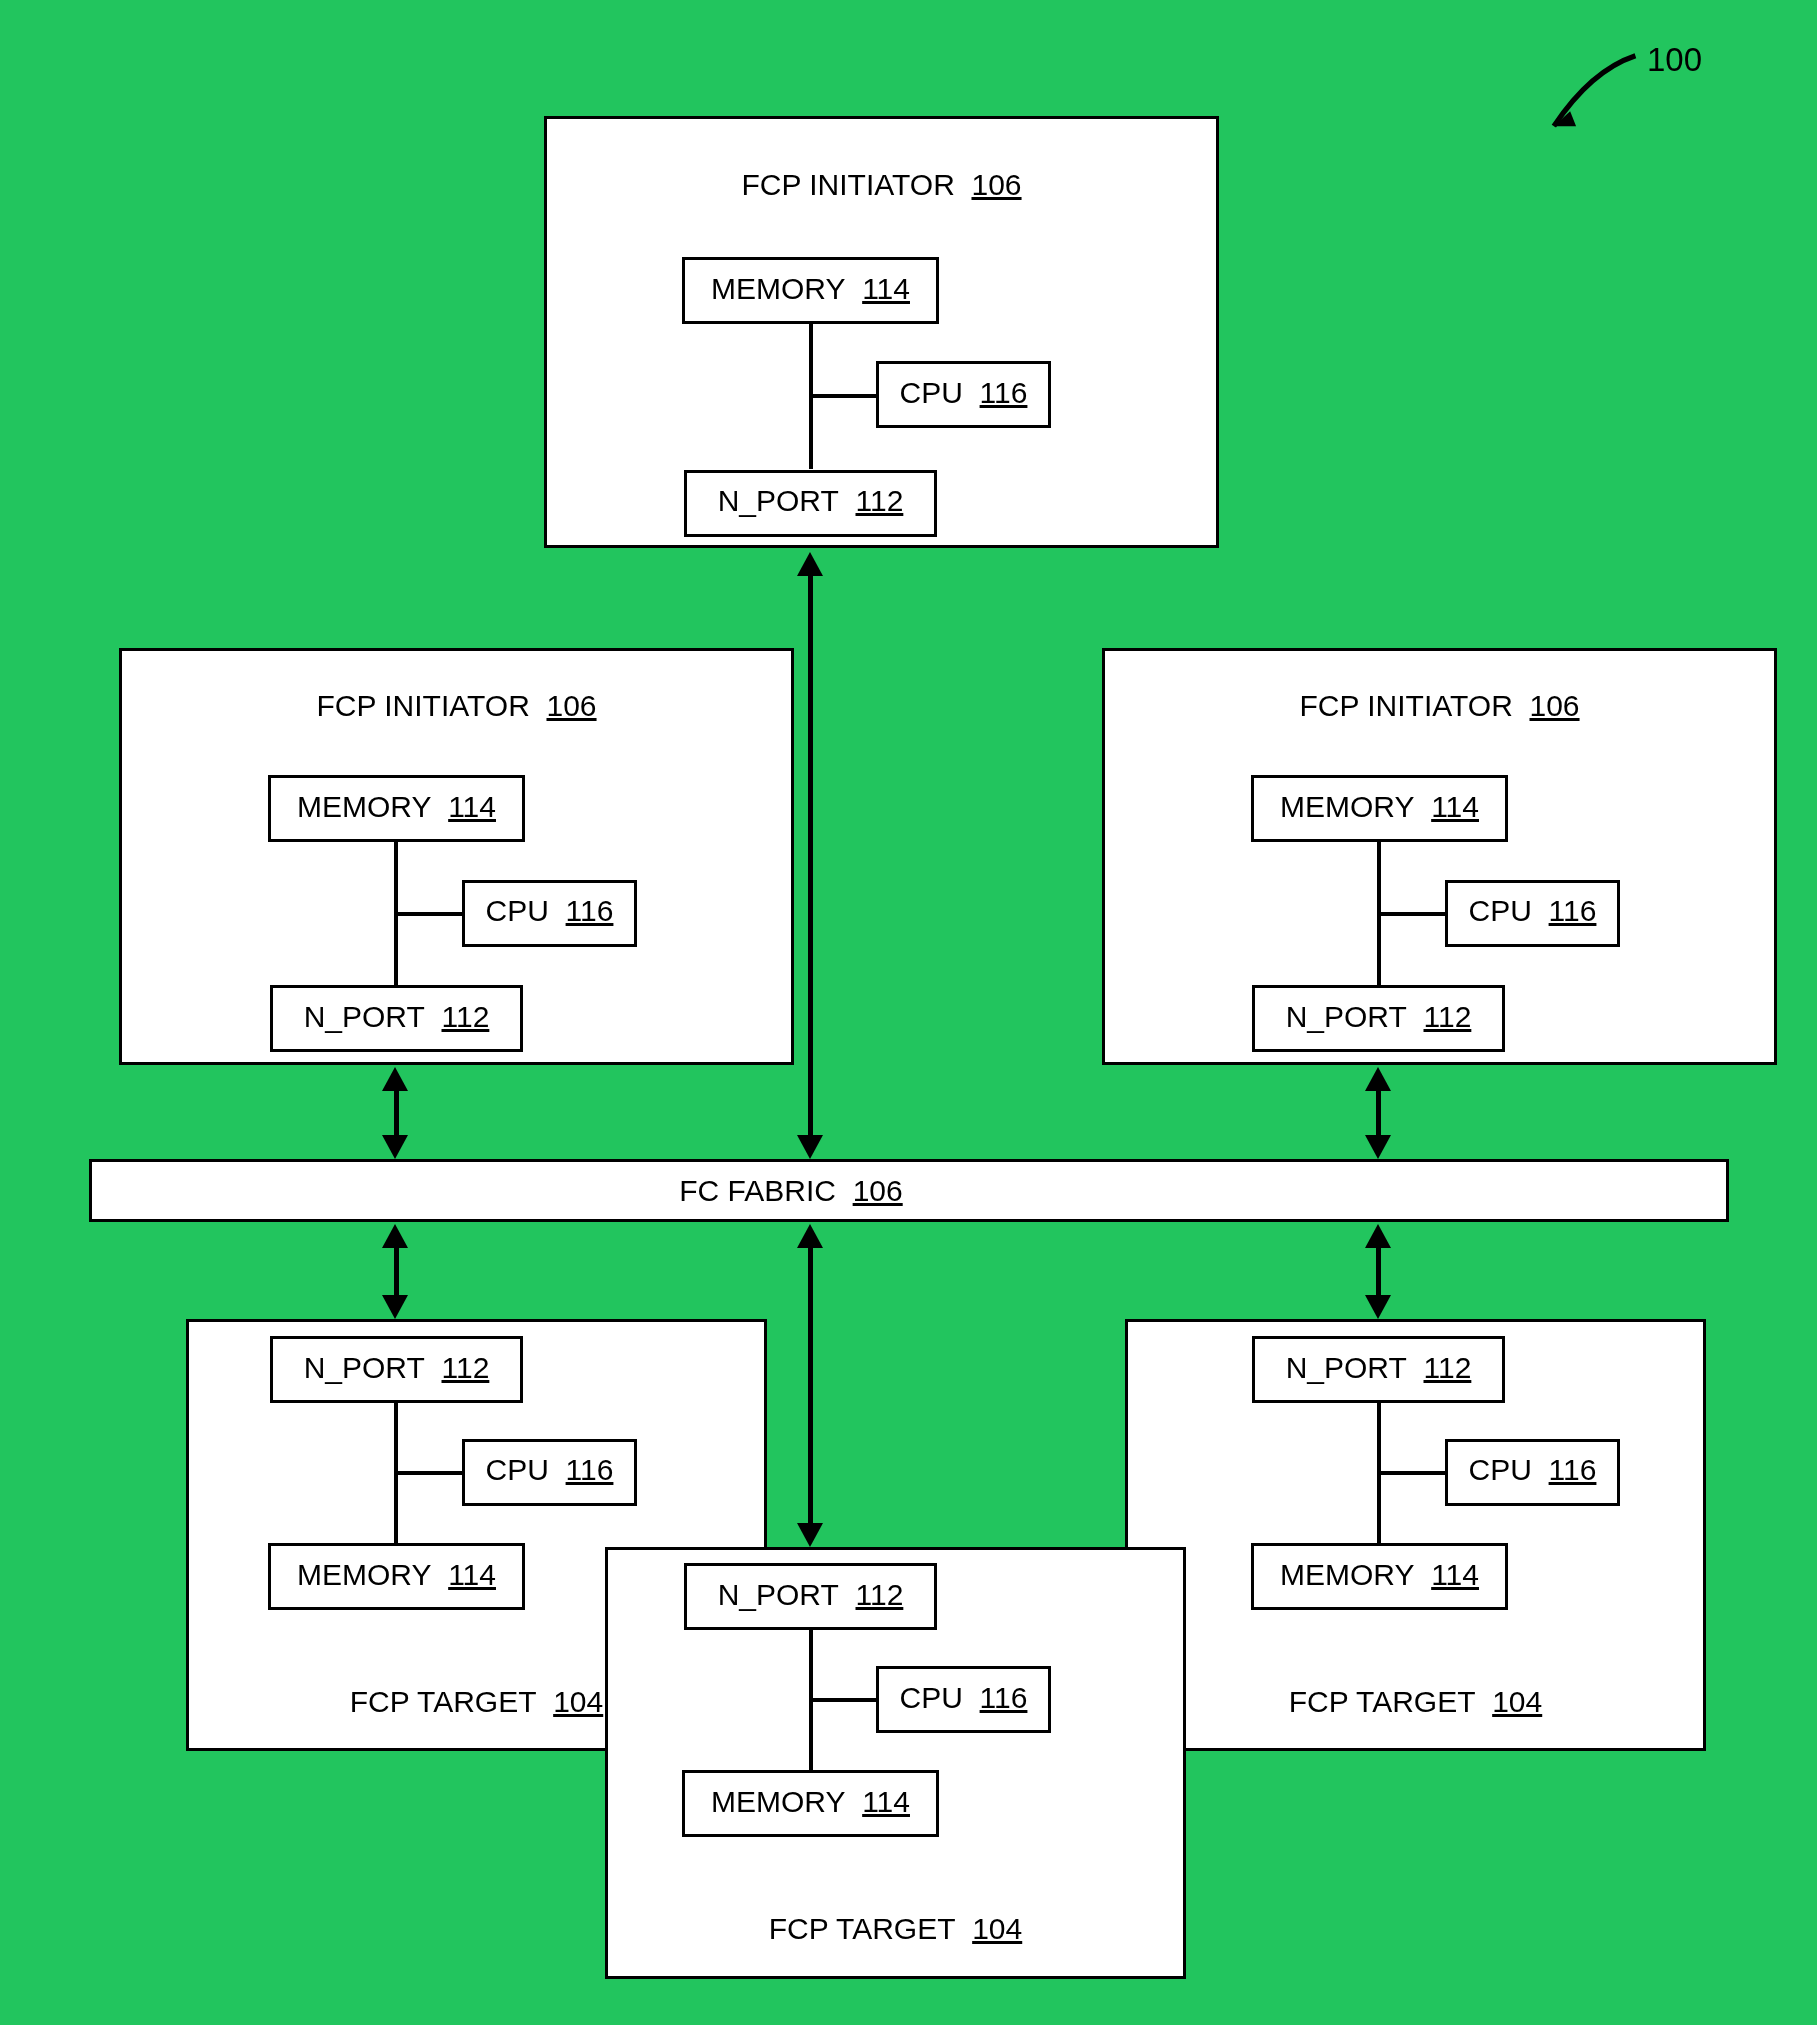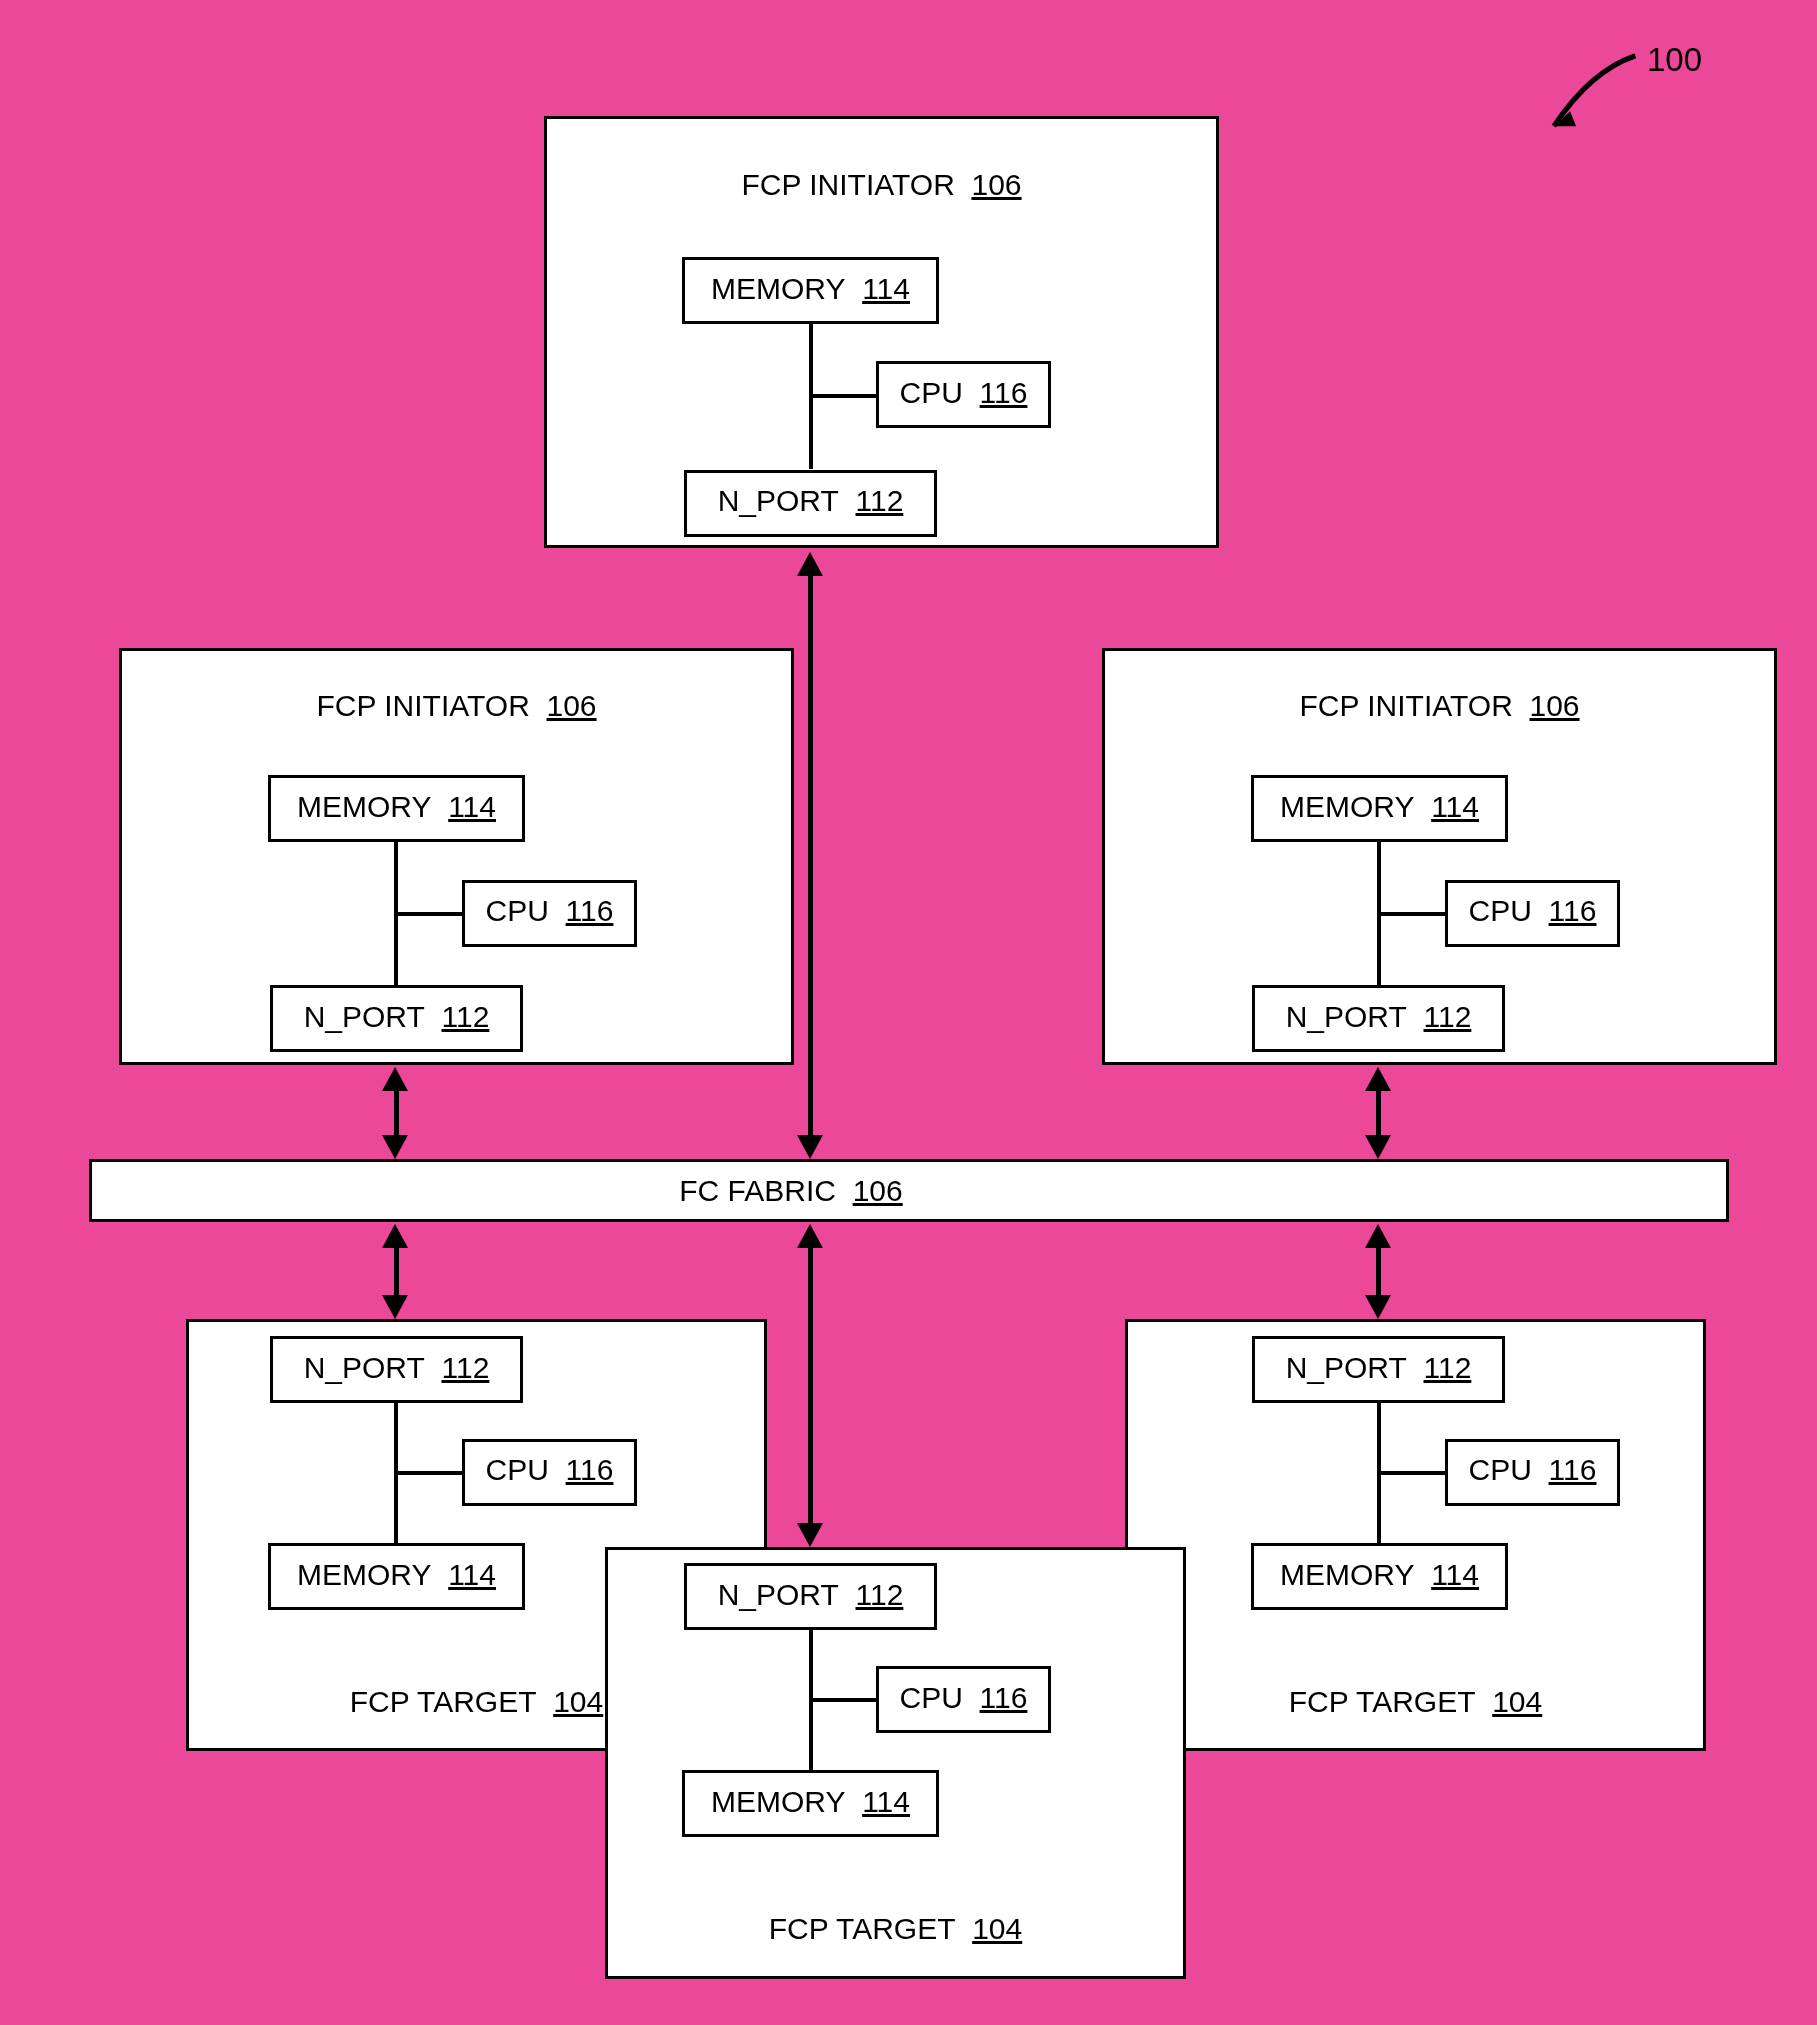--- a/index.html
+++ b/index.html
@@ -6,21 +6,21 @@
   html, body {
     margin: 0;
     padding: 0;
     background: #fff;
     font-family: Arial, Helvetica, sans-serif;
   }
   .canvas {
     position: relative;
     width: 1818px;
     height: 2025px;
-    background: #ec4899;
+    background: #22c55e;
   }
   .box {
     position: absolute;
     border: 3.7px solid #000;
     background: #fff;
   }
   .label {
     position: absolute;
     font-size: 30px;
     color: #000;

